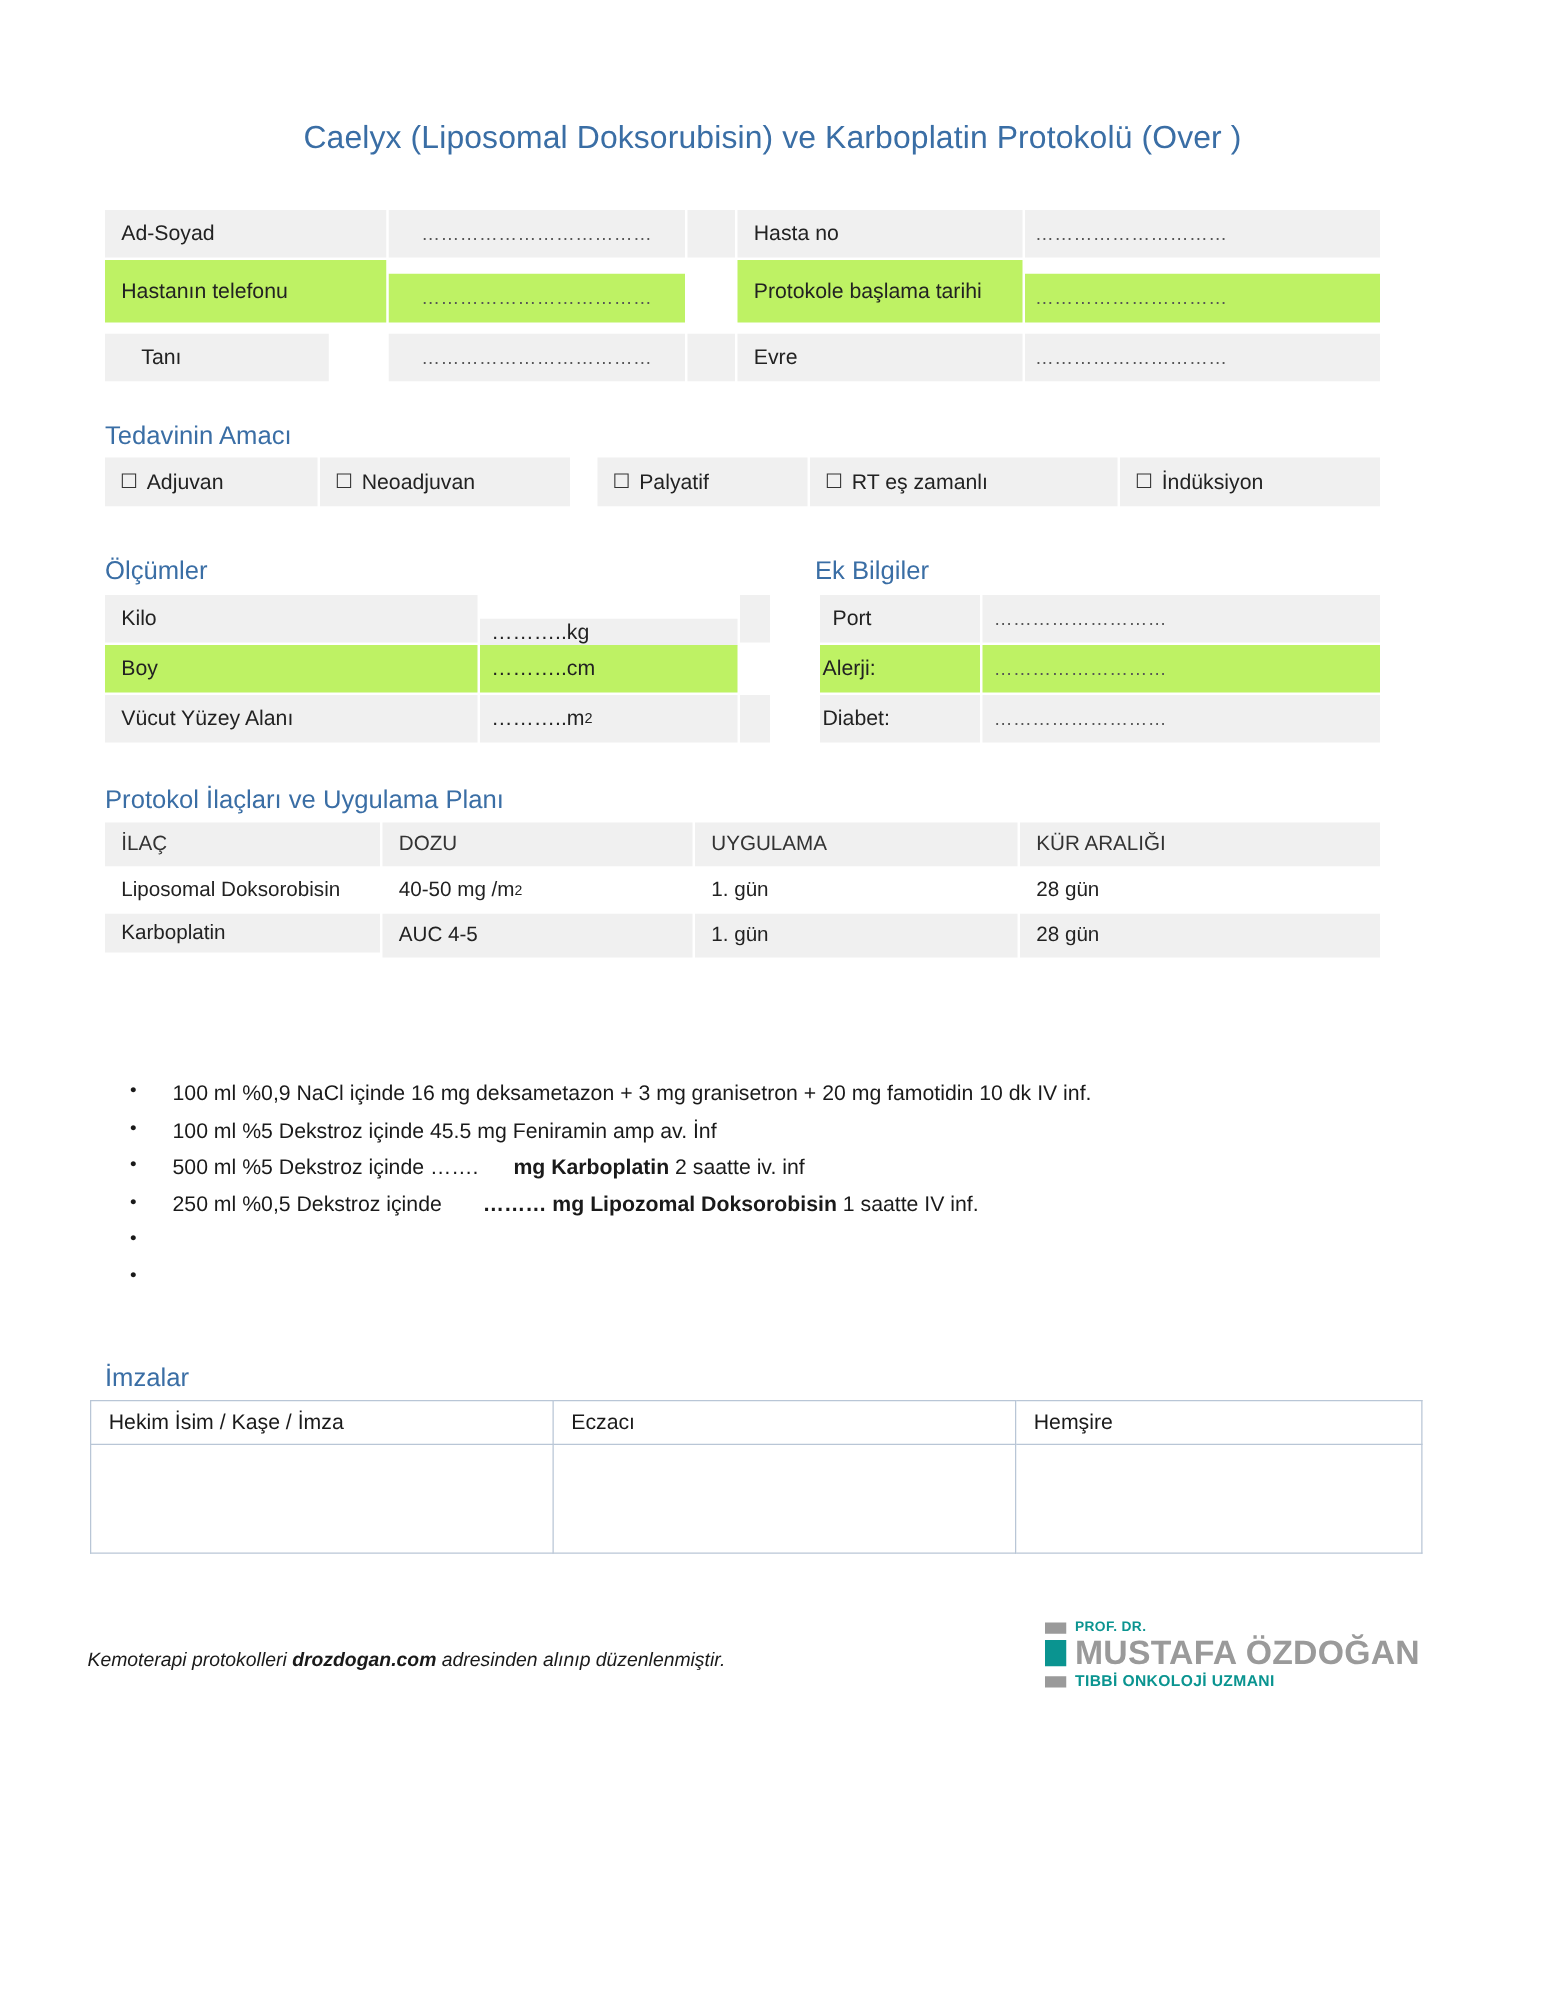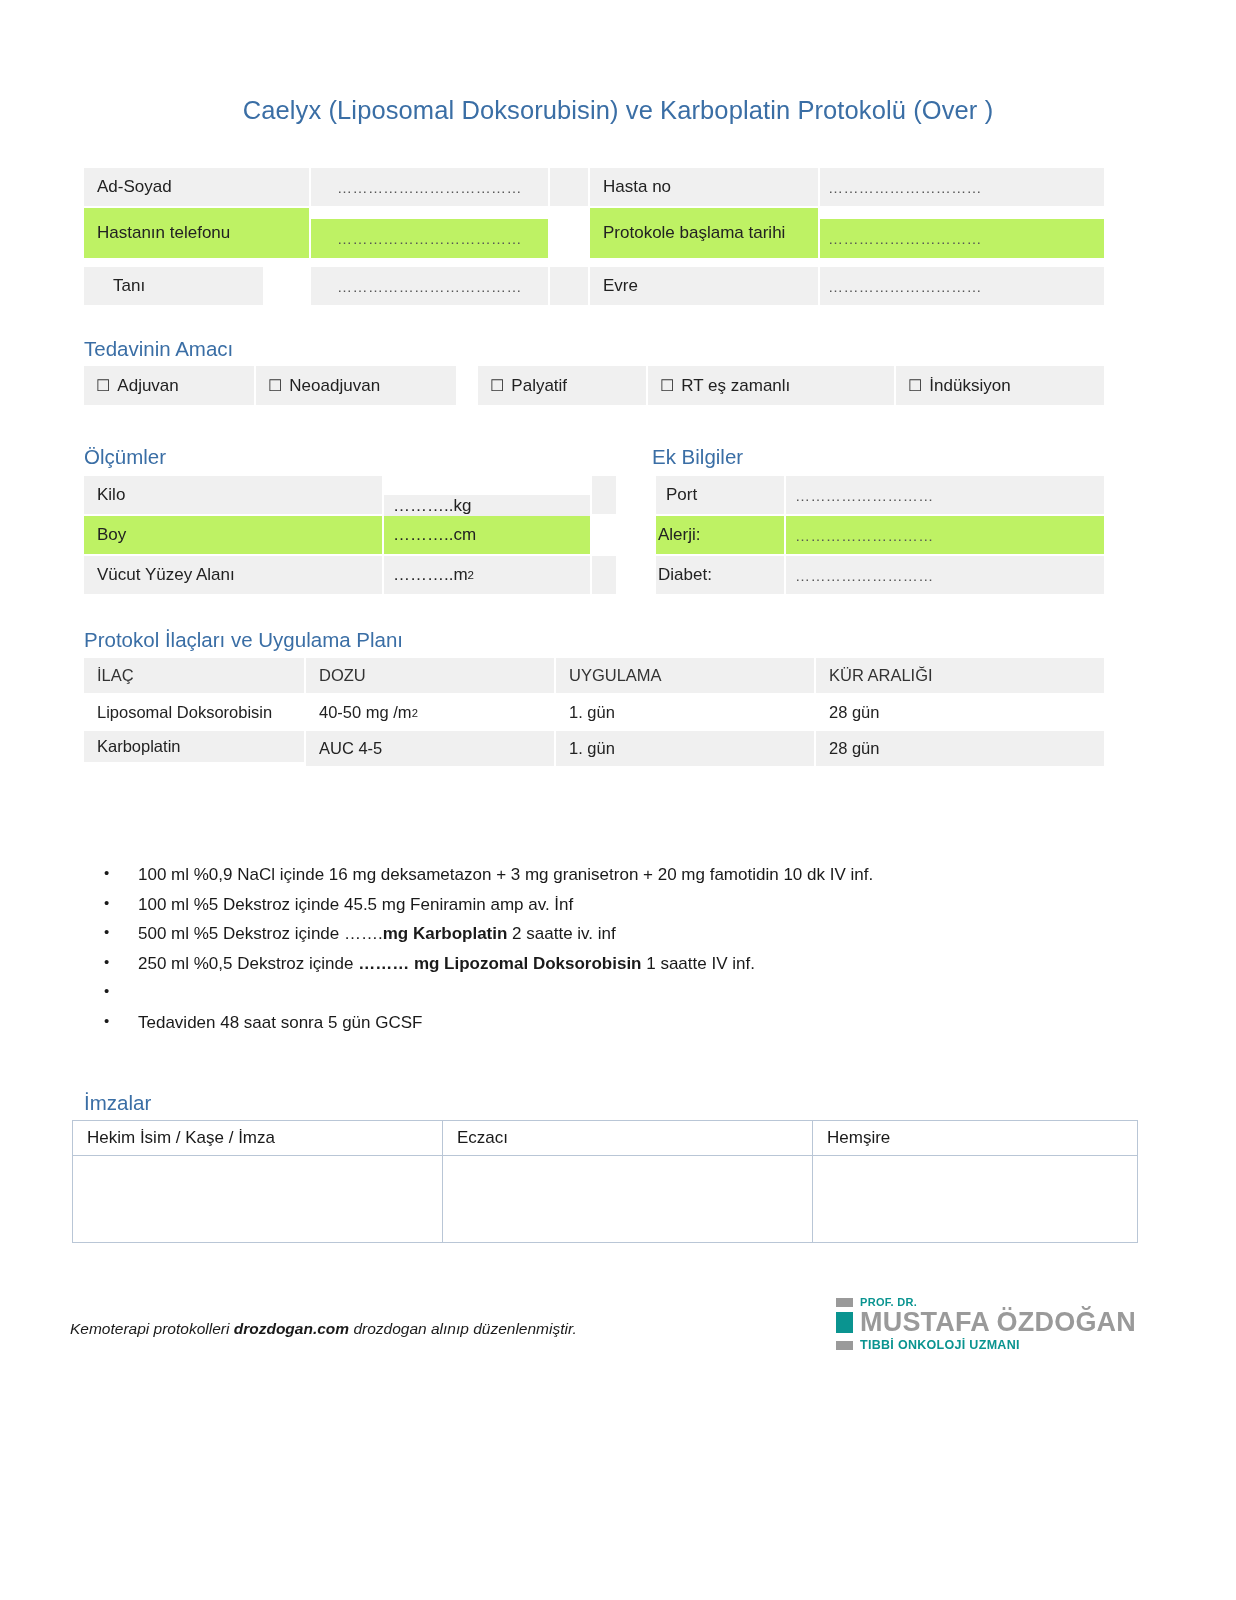--- a/index.html
+++ b/index.html
@@ -108,21 +108,21 @@
   .bullet-dot {
     width: 42px;
     flex: 0 0 42px;
     text-align: left;
     padding-left: 8px;
     font-size: 15px;
     line-height: 1.25;
     box-sizing: border-box;
   }
   .bullet-text { flex: 1 1 auto; line-height: 1.25; }
-  .bullet-text b { font-weight: bold; }
+  .bullet-text b { font-weight: bold; margin-left: 28px; }
 
   
   .sig-table {
     position: absolute;
     left: 72px;
     top: 1120px;
     width: 1066px;
     border-collapse: collapse;
     table-layout: fixed;
   }
@@ -373,21 +373,20 @@
       </div>
       <div class="bullet-row">
         <span class="bullet-dot">•</span>
         <span class="bullet-text"><span>250 ml %0,5 Dekstroz  içinde </span><b>………  mg Lipozomal Doksorobisin</b><span>  1 saatte IV inf.</span></span>
       </div>
       <div class="bullet-row">
         <span class="bullet-dot">•</span>
       </div>
       <div class="bullet-row">
         <span class="bullet-dot">•</span>
-        <span class="bullet-text"><span>Tedaviden 48 saat sonra 5 gün GCSF</span></span>
       </div>
     </div>
 
   <div class="sec-head" style="left:84px; top:1091px;">İmzalar</div>
 
   <table class="sig-table">
     <tbody>
         <tr>
       <th style="width:355px;">Hekim İsim  /  Kaşe  /  İmza</th>
       <th style="width:355px;">Eczacı</th>
@@ -395,21 +394,21 @@
     </tr>
     <tr>
       <td class="body"></td>
       <td class="body"></td>
       <td class="body"></td>
     </tr>
   </tbody>
     </table>
 
   <div class="footer-note">
-    <span>Kemoterapi protokolleri </span><b>drozdogan.com</b><span> drozdogan alınıp düzenlenmiştir.</span>
+    <span>Kemoterapi protokolleri </span><b>drozdogan.com</b><span> adresinden alınıp düzenlenmiştir.</span>
   </div>
 
   <div class="logo">
     <div class="logo-row">
       <span class="logo-sq sq-sm"></span>
       <span class="logo-top">PROF. DR.</span>
     </div>
     <div class="logo-row" style="margin-top:1px;">
       <span class="logo-sq sq-lg"></span>
       <span class="logo-main">MUSTAFA ÖZDOĞAN</span>

